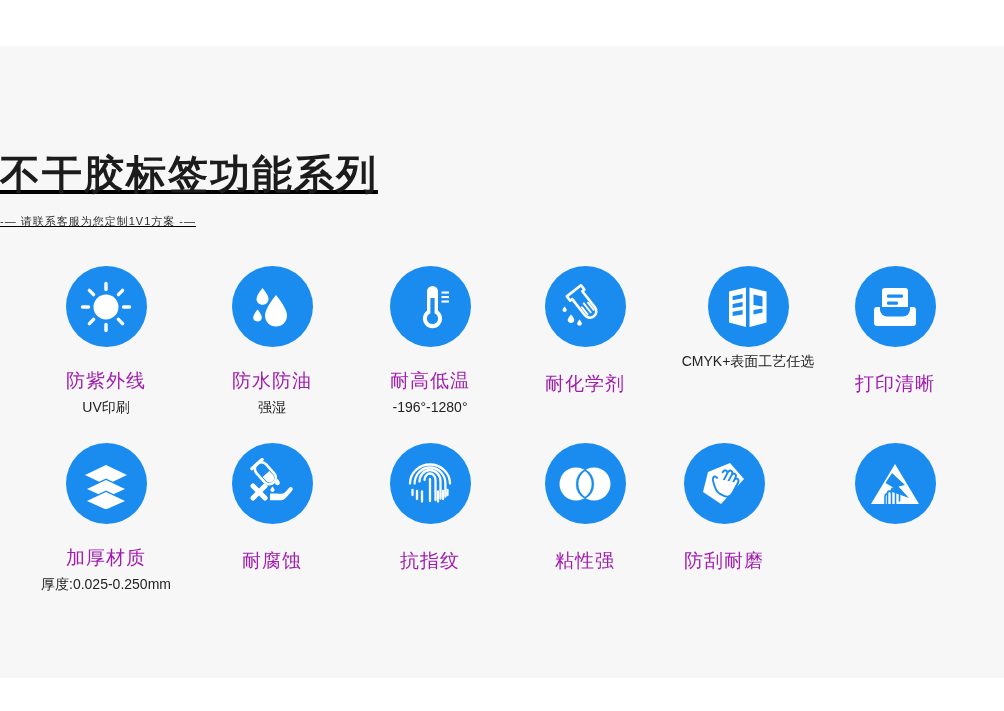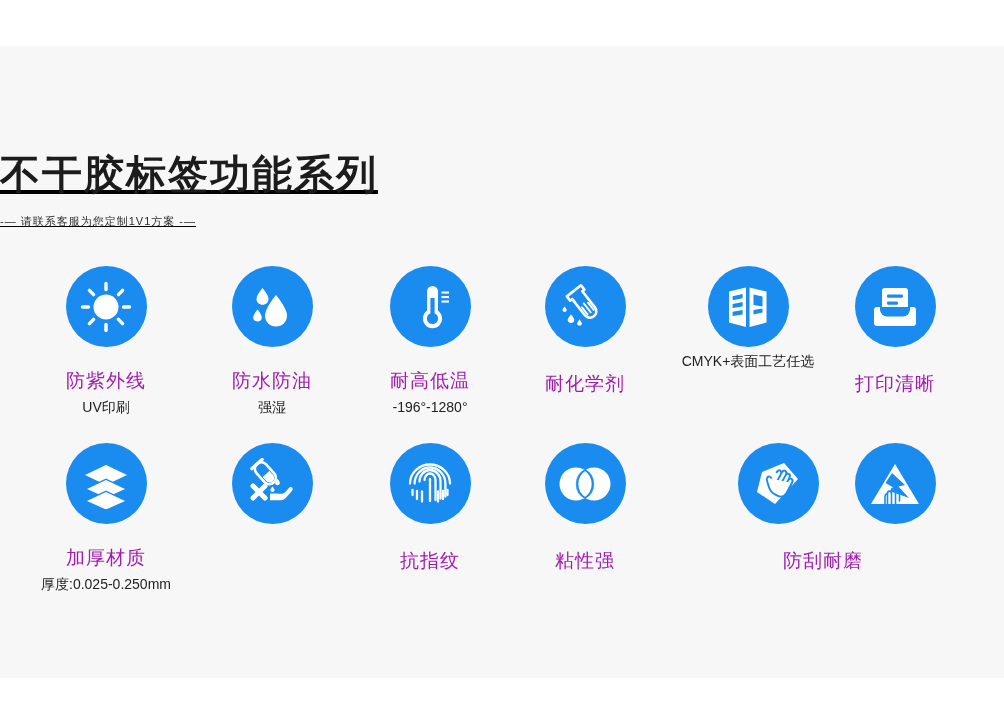--- a/index.html
+++ b/index.html
@@ -238,20 +238,21 @@
           <path d="M26.5 28.5 c0 0 2.1 2.5 2.1 3.6 c0 1 -0.9 1.9 -2.1 1.9 c-1.2 0 -2.1 -0.9 -2.1 -1.9 c0 -1.1 2.1 -3.6 2.1 -3.6 z" fill="#fff"></path>
 
           <path d="M24 35.5 c3.8 0 8.5 0.2 11 0.2 c2 0 3.3 -0.6 4.6 -2 c1.2 -1.3 2.6 -2.9 3.6 -3.9 c1 -1 2.4 -0.9 3.1 -0.1 c0.7 0.8 0.5 2 -0.3 3 c-1.7 2 -4.2 5 -5.8 6.7 c-1.9 2 -3.7 2.9 -6.6 2.9 h-9.6 z" fill="#fff"></path>
 
           <g stroke="#fff" stroke-width="5" stroke-linecap="round">
             <line x1="7" y1="28" x2="19" y2="40"></line>
             <line x1="19" y1="28" x2="7" y2="40"></line>
           </g>
         </svg>
       </div>
+      <div class="label">耐腐蚀</div>
     </div>
 
     <div class="cell nosub" style="left:345px;">
       <div class="icon-circle">
         <svg width="50" height="50" viewBox="0 0 50 50">
           <g fill="none" stroke="#fff" stroke-width="2.3" stroke-linecap="round">
             <path d="M25 20 v22"></path>
             <path d="M19.5 21 a5.5 6.5 0 0 1 11 0 v20"></path>
             <path d="M14.5 22.5 a10.5 11.5 0 0 1 21 0 v17"></path>
             <path d="M9.6 24.5 a15.4 16 0 0 1 30.8 0 v13"></path>
@@ -275,21 +276,21 @@
           <circle cx="35" cy="18" r="16.5" fill="#fff"></circle>
           <path d="M26 3.2 a16.5 16.5 0 0 0 0 29.6 a16.5 16.5 0 0 0 0 -29.6 z" fill="#1a8cf0" opacity="0.85"></path>
           <path d="M26 4.2 a16.5 16.5 0 0 1 0 27.6 a16.5 16.5 0 0 1 0 -27.6 z" fill="#fff"></path>
           <path d="M26 4.2 a16.5 16.5 0 0 0 0 27.6" fill="none" stroke="#1a8cf0" stroke-width="1.6"></path>
           <path d="M26 4.2 a16.5 16.5 0 0 1 0 27.6" fill="none" stroke="#1a8cf0" stroke-width="1.6"></path>
         </svg>
       </div>
       <div class="label">粘性强</div>
     </div>
 
-    <div class="cell nosub" style="left:693px;text-align:right;">
+    <div class="cell nosub" style="left:639px;">
       <div class="icon-circle">
         <svg width="50" height="50" viewBox="0 0 50 50">
 
           <path d="M9 13 L31 4 L45 20 L22 45 L4 33 Z" fill="#fff"></path>
 
           <g transform="rotate(28 26 27)">
             <path d="M17.5 16 c0 -2 1 -3.2 2.3 -3.2 c1.3 0 2.3 1.2 2.3 3.2 v11
                      M22.1 14 c0 -2.1 1 -3.3 2.3 -3.3 c1.3 0 2.3 1.2 2.3 3.3 v12
                      M26.7 15 c0 -2.1 1 -3.3 2.3 -3.3 c1.3 0 2.3 1.2 2.3 3.3 v12
                      M31.3 18 c0 -2 1 -3.2 2.3 -3.2 c1.3 0 2.3 1.2 2.3 3.2 v10" fill="none" stroke="#1a8cf0" stroke-width="1.9" stroke-linecap="round"></path>

